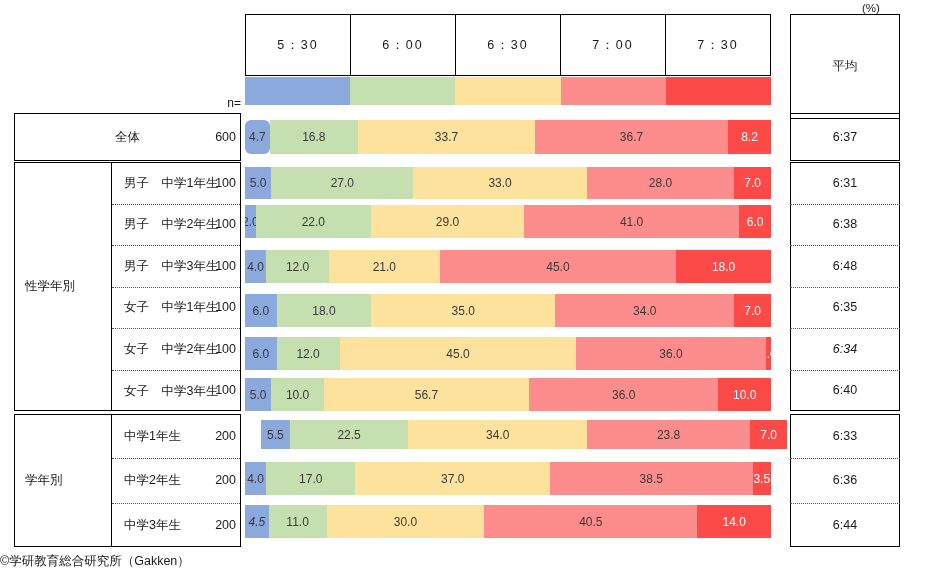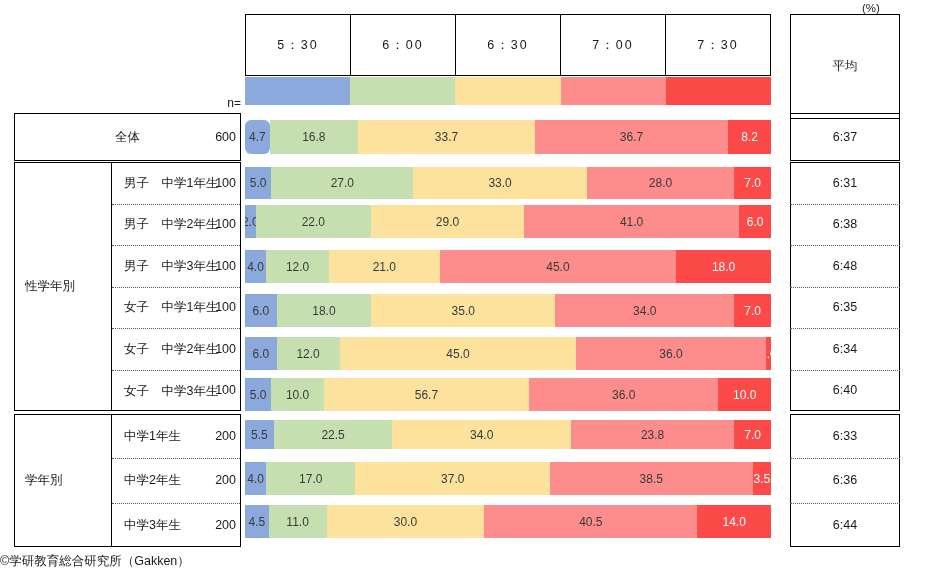--- a/index.html
+++ b/index.html
@@ -236,52 +236,52 @@
         <div class="seg dark-text" style="width: 36%; background: rgb(253, 141, 140);">36.0</div>
         <div class="seg light-text" style="width: 1%; background: rgb(251, 74, 71);">1.0</div>
       </div>
       <div class="barrow" style="top: 378px; height: 33px;">
         <div class="seg dark-text" style="width: 5%; background: rgb(140, 169, 221);">5.0</div>
         <div class="seg dark-text" style="width: 10%; background: rgb(198, 223, 177);">10.0</div>
         <div class="seg dark-text" style="width: 39%; background: rgb(252, 226, 156);">56.7</div>
         <div class="seg dark-text" style="width: 36%; background: rgb(253, 141, 140);">36.0</div>
         <div class="seg light-text" style="width: 10%; background: rgb(251, 74, 71);">10.0</div>
       </div>
-      <div class="barrow" style="top: 420px; height: 29px;">
+      <div class="barrow" style="top: 420px; height: 29px; margin-left: 16px;">
         <div class="seg dark-text" style="width: 5.5%; background: rgb(140, 169, 221);">5.5</div>
         <div class="seg dark-text" style="width: 22.5%; background: rgb(198, 223, 177);">22.5</div>
         <div class="seg dark-text" style="width: 34%; background: rgb(252, 226, 156);">34.0</div>
         <div class="seg dark-text" style="width: 31%; background: rgb(253, 141, 140);">23.8</div>
         <div class="seg light-text" style="width: 7%; background: rgb(251, 74, 71);">7.0</div>
       </div>
       <div class="barrow" style="top: 462px; height: 33px;">
         <div class="seg dark-text" style="width: 4%; background: rgb(140, 169, 221);">4.0</div>
         <div class="seg dark-text" style="width: 17%; background: rgb(198, 223, 177);">17.0</div>
         <div class="seg dark-text" style="width: 37%; background: rgb(252, 226, 156);">37.0</div>
         <div class="seg dark-text" style="width: 38.5%; background: rgb(253, 141, 140);">38.5</div>
         <div class="seg light-text" style="width: 3.5%; background: rgb(251, 74, 71);">3.5</div>
       </div>
       <div class="barrow" style="top: 505px; height: 33px;">
-        <div class="seg dark-text" style="width: 4.5%; background: rgb(140, 169, 221);">4.5</div>
+        <div class="seg dark-text" style="width: 4.5%; background: rgb(140, 169, 221); font-style: italic;">4.5</div>
         <div class="seg dark-text" style="width: 11%; background: rgb(198, 223, 177);">11.0</div>
         <div class="seg dark-text" style="width: 30%; background: rgb(252, 226, 156);">30.0</div>
         <div class="seg dark-text" style="width: 40.5%; background: rgb(253, 141, 140);">40.5</div>
         <div class="seg light-text" style="width: 14%; background: rgb(251, 74, 71);">14.0</div>
       </div>
     </div>
   <div id="averages">
       <div style="position: absolute; left: 790px; width: 110px; top: 113px; height: 48px; border: 1px solid rgb(0, 0, 0); box-sizing: border-box;"></div>
       <div style="position: absolute; left: 790px; width: 110px; top: 162px; height: 249px; border: 1px solid rgb(0, 0, 0); box-sizing: border-box;"></div>
       <div style="position: absolute; left: 790px; width: 110px; top: 414px; height: 133px; border: 1px solid rgb(0, 0, 0); box-sizing: border-box;"></div>
       <div class="avgval" style="top: 113px; height: 48px;">6:37</div>
       <div class="avgval" style="top: 162px; height: 41.5px;">6:31</div>
       <div class="avgval" style="top: 203.5px; height: 41.5px;">6:38</div>
       <div class="avgval" style="top: 245px; height: 41.5px;">6:48</div>
       <div class="avgval" style="top: 286.5px; height: 41.5px;">6:35</div>
-      <div class="avgval" style="top: 328px; height: 41.5px;">6:34</div>
+      <div class="avgval" style="top: 328px; height: 41.5px; font-style: italic;">6:34</div>
       <div class="avgval" style="top: 369.5px; height: 41.5px;">6:40</div>
       <div class="avgval" style="top: 414px; height: 44.3px;">6:33</div>
       <div class="avgval" style="top: 458.3px; height: 44.3px;">6:36</div>
       <div class="avgval" style="top: 502.6px; height: 44.4px;">6:44</div>
       <div class="avg-sep" style="top: 203.5px;"></div>
       <div class="avg-sep" style="top: 245px;"></div>
       <div class="avg-sep" style="top: 286.5px;"></div>
       <div class="avg-sep" style="top: 328px;"></div>
       <div class="avg-sep" style="top: 369.5px;"></div>
       <div class="avg-sep" style="top: 458.3px;"></div>

